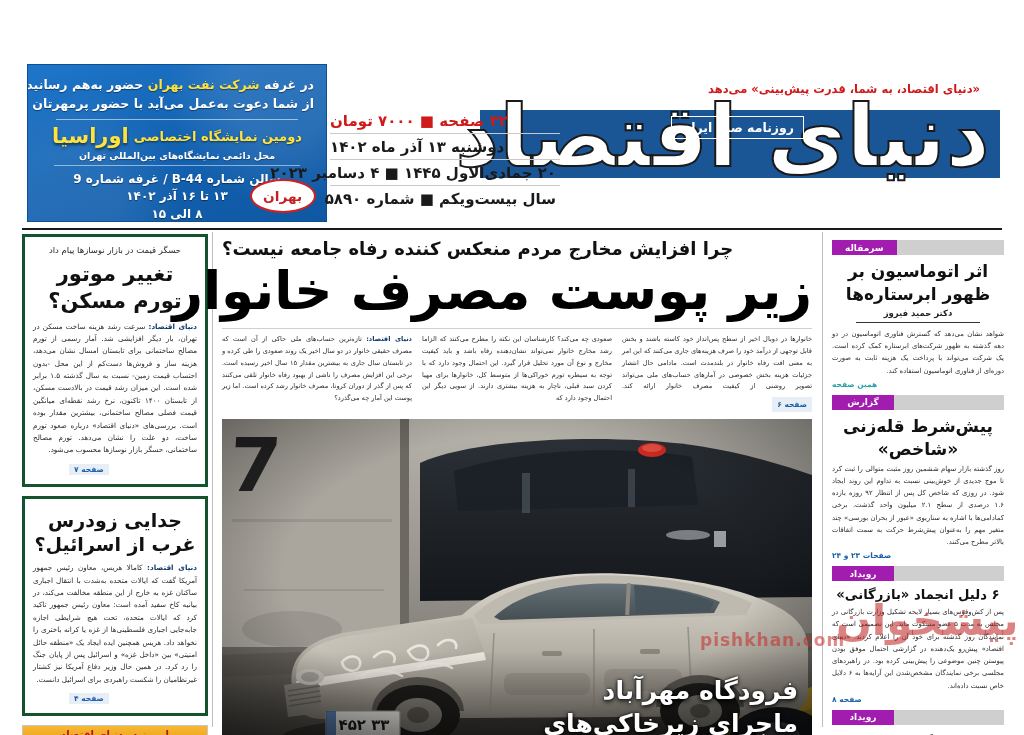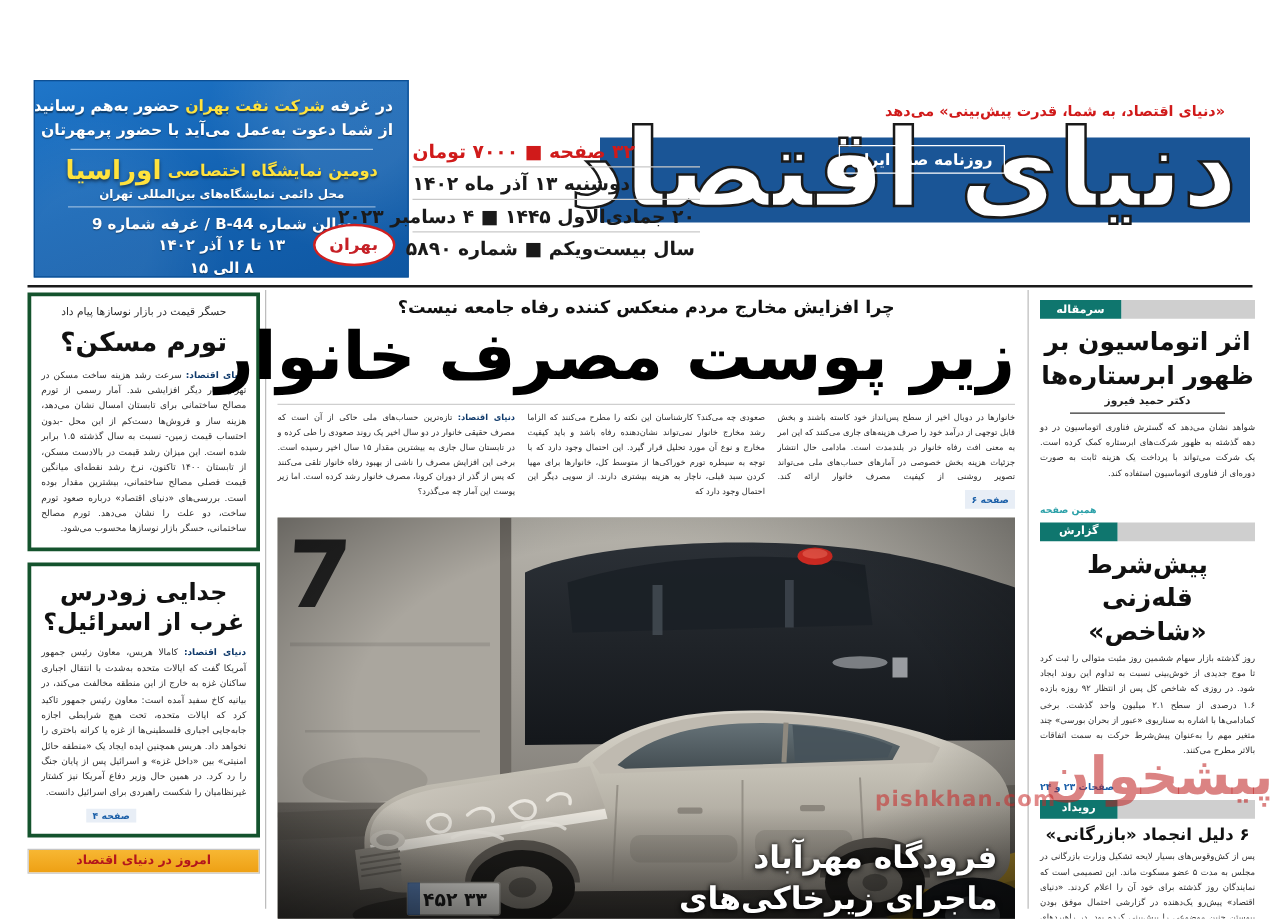--- a/index.html
+++ b/index.html
@@ -186,21 +186,21 @@
   .index-head {
     background: linear-gradient(180deg,#f7b733 0%, #eea014 100%);
     color: #b3161c; font-size: 10px; font-weight: bold;
     text-align: center; padding: 3px 0 4px;
     letter-spacing: 0.2px;
   }
 
   
   .col-center { position: absolute; left: 222px; top: 2px; width: 590px; direction: rtl; }
   .lead-kicker {
-    text-align: center; font-size: 14px; font-weight: bold;
+    text-align: left; font-size: 18px; font-weight: bold;
     color: #111; margin: 4px 0 2px; white-space: nowrap;
   }
   .lead-headline {
     text-align: center; font-size: 53px; font-weight: bold;
     color: #000; line-height: 1.12; letter-spacing: -1px;
     margin: 2px 0 8px; white-space: nowrap;
   }
   .lead-cols {
     display: flex; gap: 10px; direction: rtl;
     border-top: 1px solid #cfcfcf; padding-top: 5px;
@@ -230,43 +230,43 @@
     color: #f0f0f0; font-size: 9px; font-weight: bold;
     margin-top: 2px; text-shadow: 0 1px 3px rgba(0,0,0,0.9);
   }
 
   
   .col-right { position: absolute; left: 832px; top: 2px; width: 172px; direction: rtl; }
   .sec-label-row {
     display: flex; align-items: stretch; height: 15px; margin: 6px 0 5px;
   }
   .sec-label {
-    background: #0f766e; color: #fff;
+    background: #a21caf; color: #fff;
     font-size: 9px; font-weight: bold;
     padding: 0 13px; display: flex; align-items: center;
     justify-content: center; min-width: 62px;
   }
   .sec-label-fill { flex: 1 1 auto; background: #cfcfcf; }
   .r-title {
-    font-size: 20px; font-weight: bold; color: #111;
+    font-size: 17px; font-weight: bold; color: #111;
     text-align: center; line-height: 1.35; margin: 3px 0 2px;
   }
   .r-title.sm { font-size: 13.2px; }
   .r-author {
     text-align: center; font-size: 8.5px; font-weight: bold;
     color: #222; padding-bottom: 4px; border-bottom: 1px solid #333;
     margin: 0 24px 5px;
   }
   .r-body {
     font-size: 6.8px; color: #2b2b2b; text-align: justify;
     line-height: 1.8;
   }
   .r-pageref {
     font-size: 7.5px; color: #1b5fa8; font-weight: bold;
-    text-align: left; margin-top: 18px;
+    text-align: left; margin-top: 3px;
   }
   .r-pageref.teal { color: #2aa0a8; }
   .r-title-inline {
     display: flex; align-items: baseline; justify-content: center; gap: 6px;
   }
 
   
   .wm-pishkhan {
     position: absolute; left: 700px; top: 630px;
     z-index: 40; pointer-events: none;
@@ -333,25 +333,29 @@
   <div class="body-area">
 
     <div class="vrule left"></div>
     <div class="vrule right"></div>
 
     <div class="col-left">
 
       <div class="story-card">
         <div class="kicker">حسگر قیمت در بازار نوسازها پیام داد</div>
         <div class="story-title">
+          <div>تغییر موتور</div>
           <div>تورم مسکن؟</div>
         </div>
         <div class="lede">
           <span class="src">دنیای اقتصاد:</span>
           <span>سرعت رشد هزینه ساخت مسکن در تهران، بار دیگر افزایشی شد. آمار رسمی از تورم مصالح ساختمانی برای تابستان امسال نشان می‌دهد، هزینه ساز و فروش‌ها دست‌کم از این محل -بدون احتساب قیمت زمین- نسبت به سال گذشته ۱.۵ برابر شده است. این میزان رشد قیمت در بالادست مسکن، از تابستان ۱۴۰۰ تاکنون، نرخ رشد نقطه‌ای میانگین قیمت فصلی مصالح ساختمانی، بیشترین مقدار بوده است. بررسی‌های «دنیای اقتصاد» درباره صعود تورم ساخت، دو علت را نشان می‌دهد. تورم مصالح ساختمانی، حسگر بازار نوسازها محسوب می‌شود.</span>
+        </div>
+        <div class="pageref-wrap">
+          <span class="pageref">صفحه ۷</span>
         </div>
       </div>
 
       <div class="story-card">
         <div class="story-title small">
           <div>جدایی زودرس</div>
           <div>غرب از اسرائیل؟</div>
         </div>
         <div class="lede">
           <span class="src">دنیای اقتصاد:</span>

